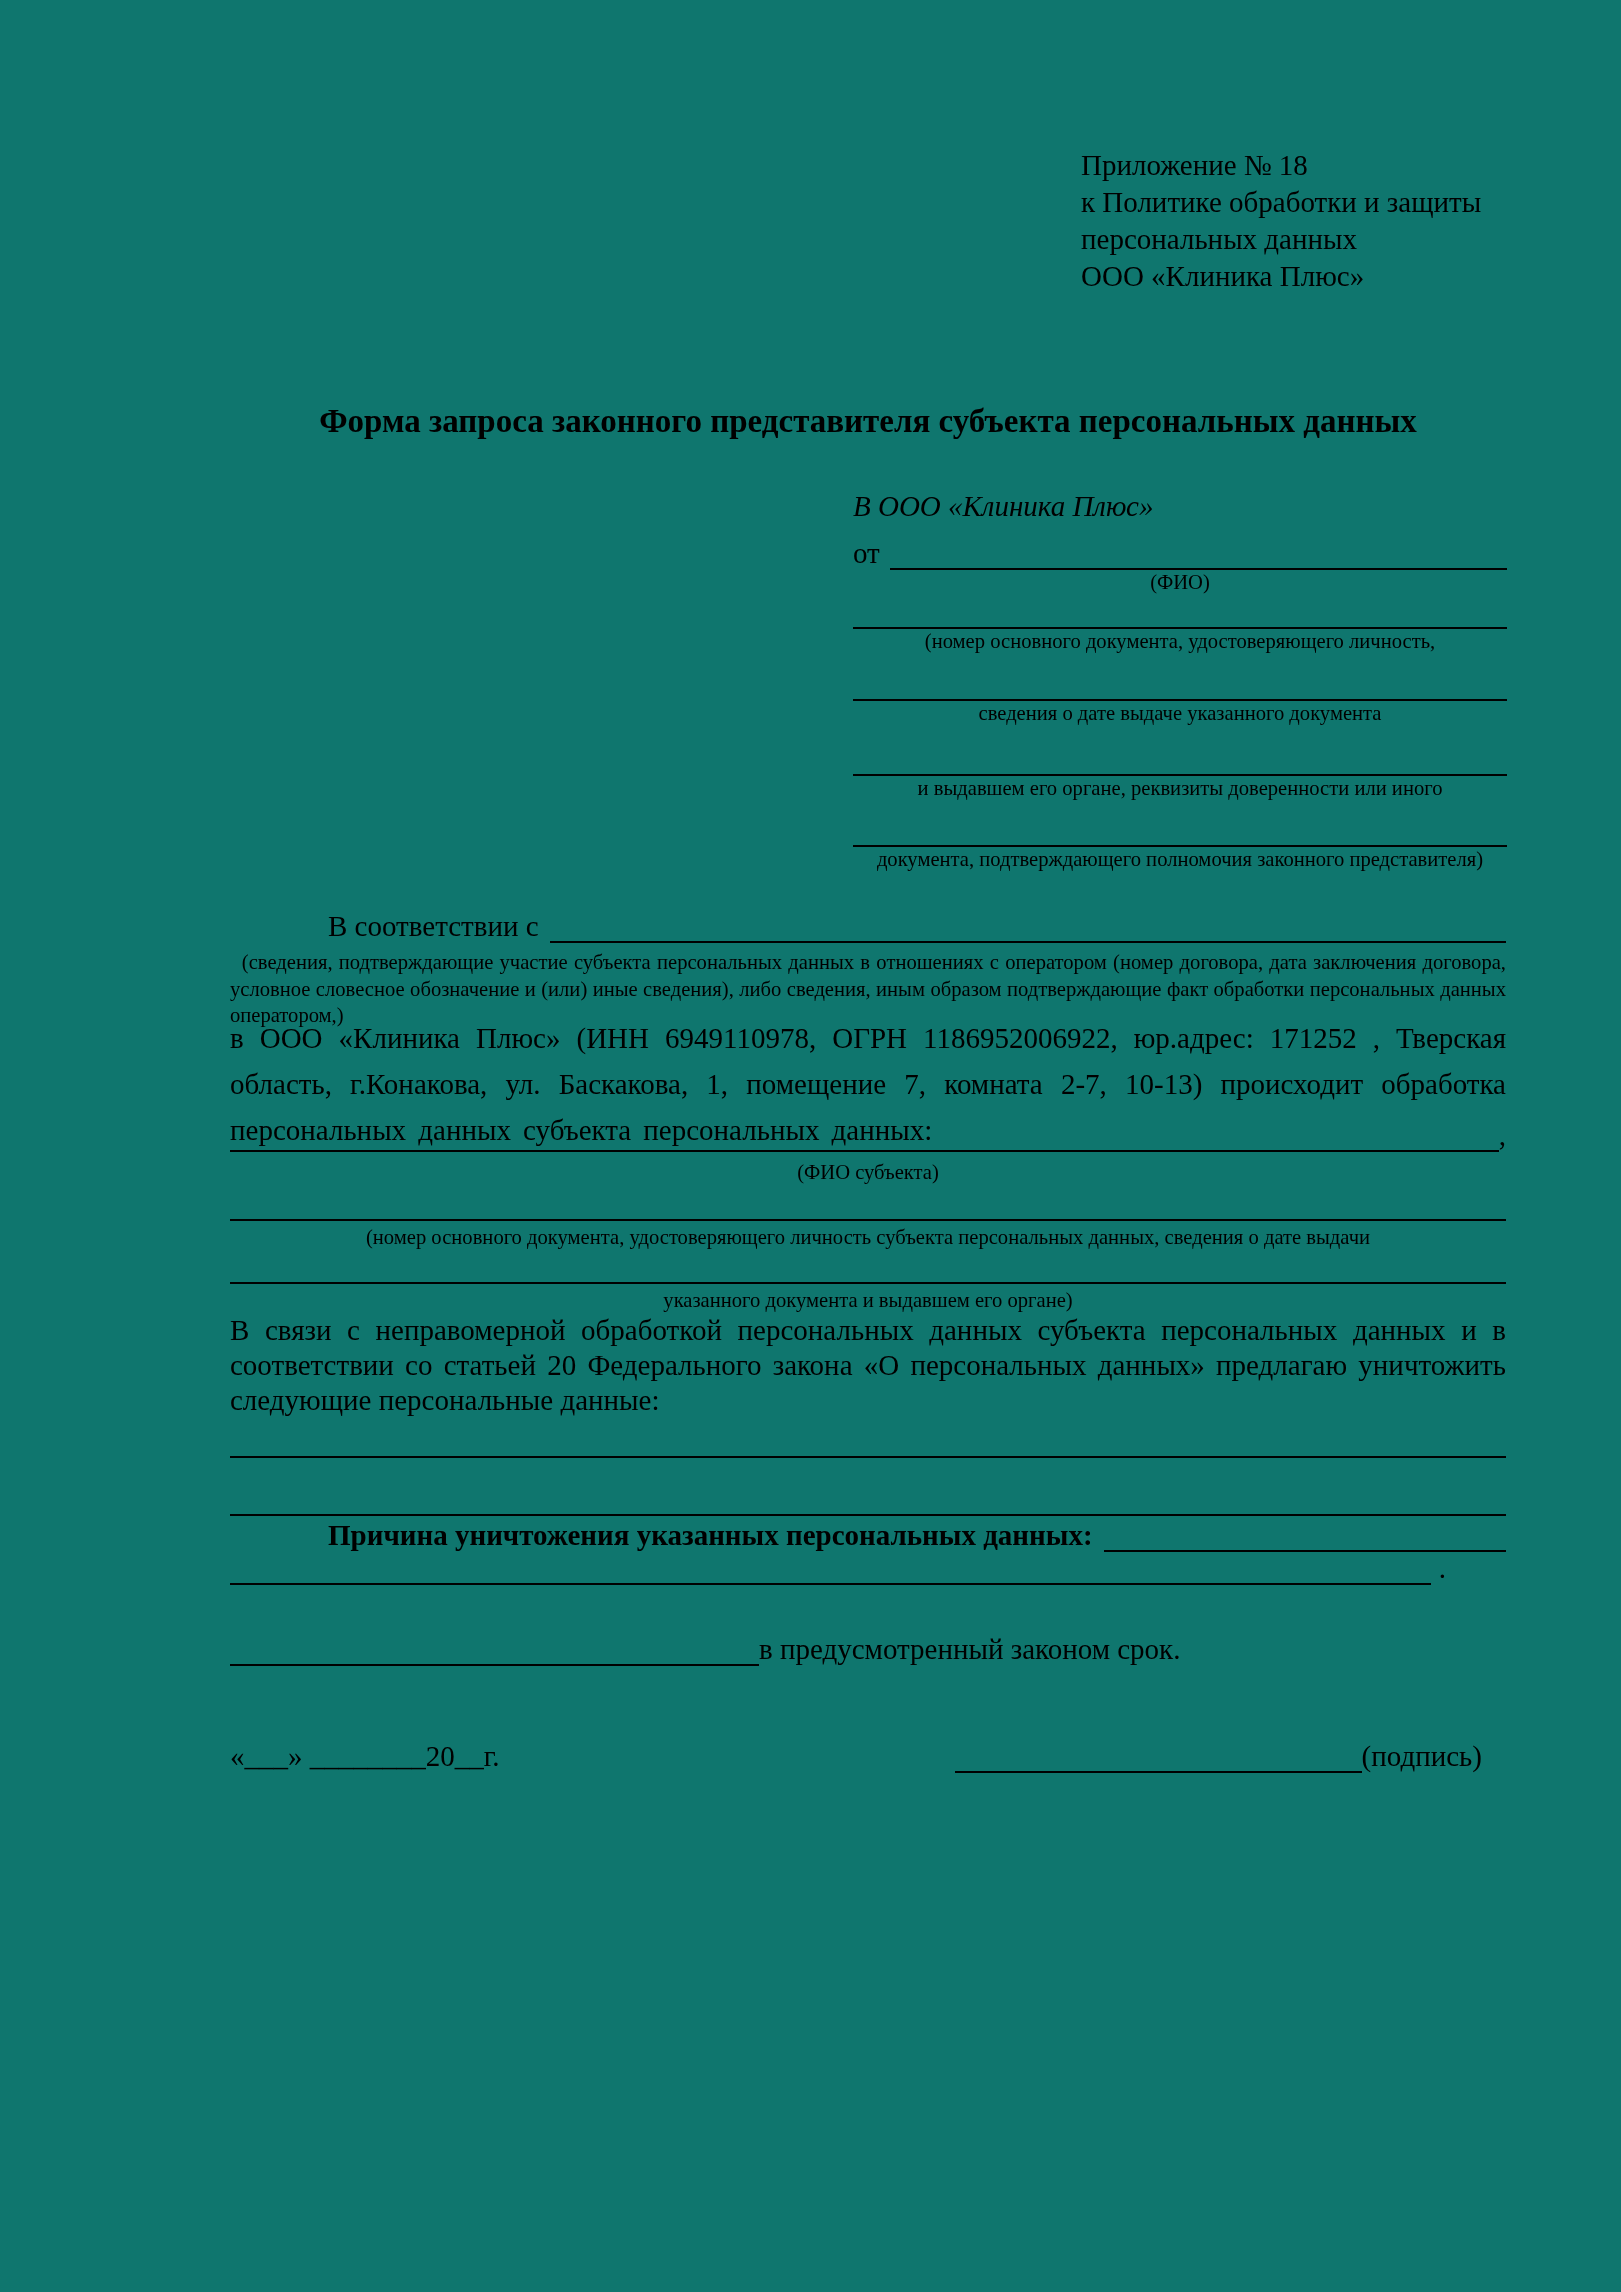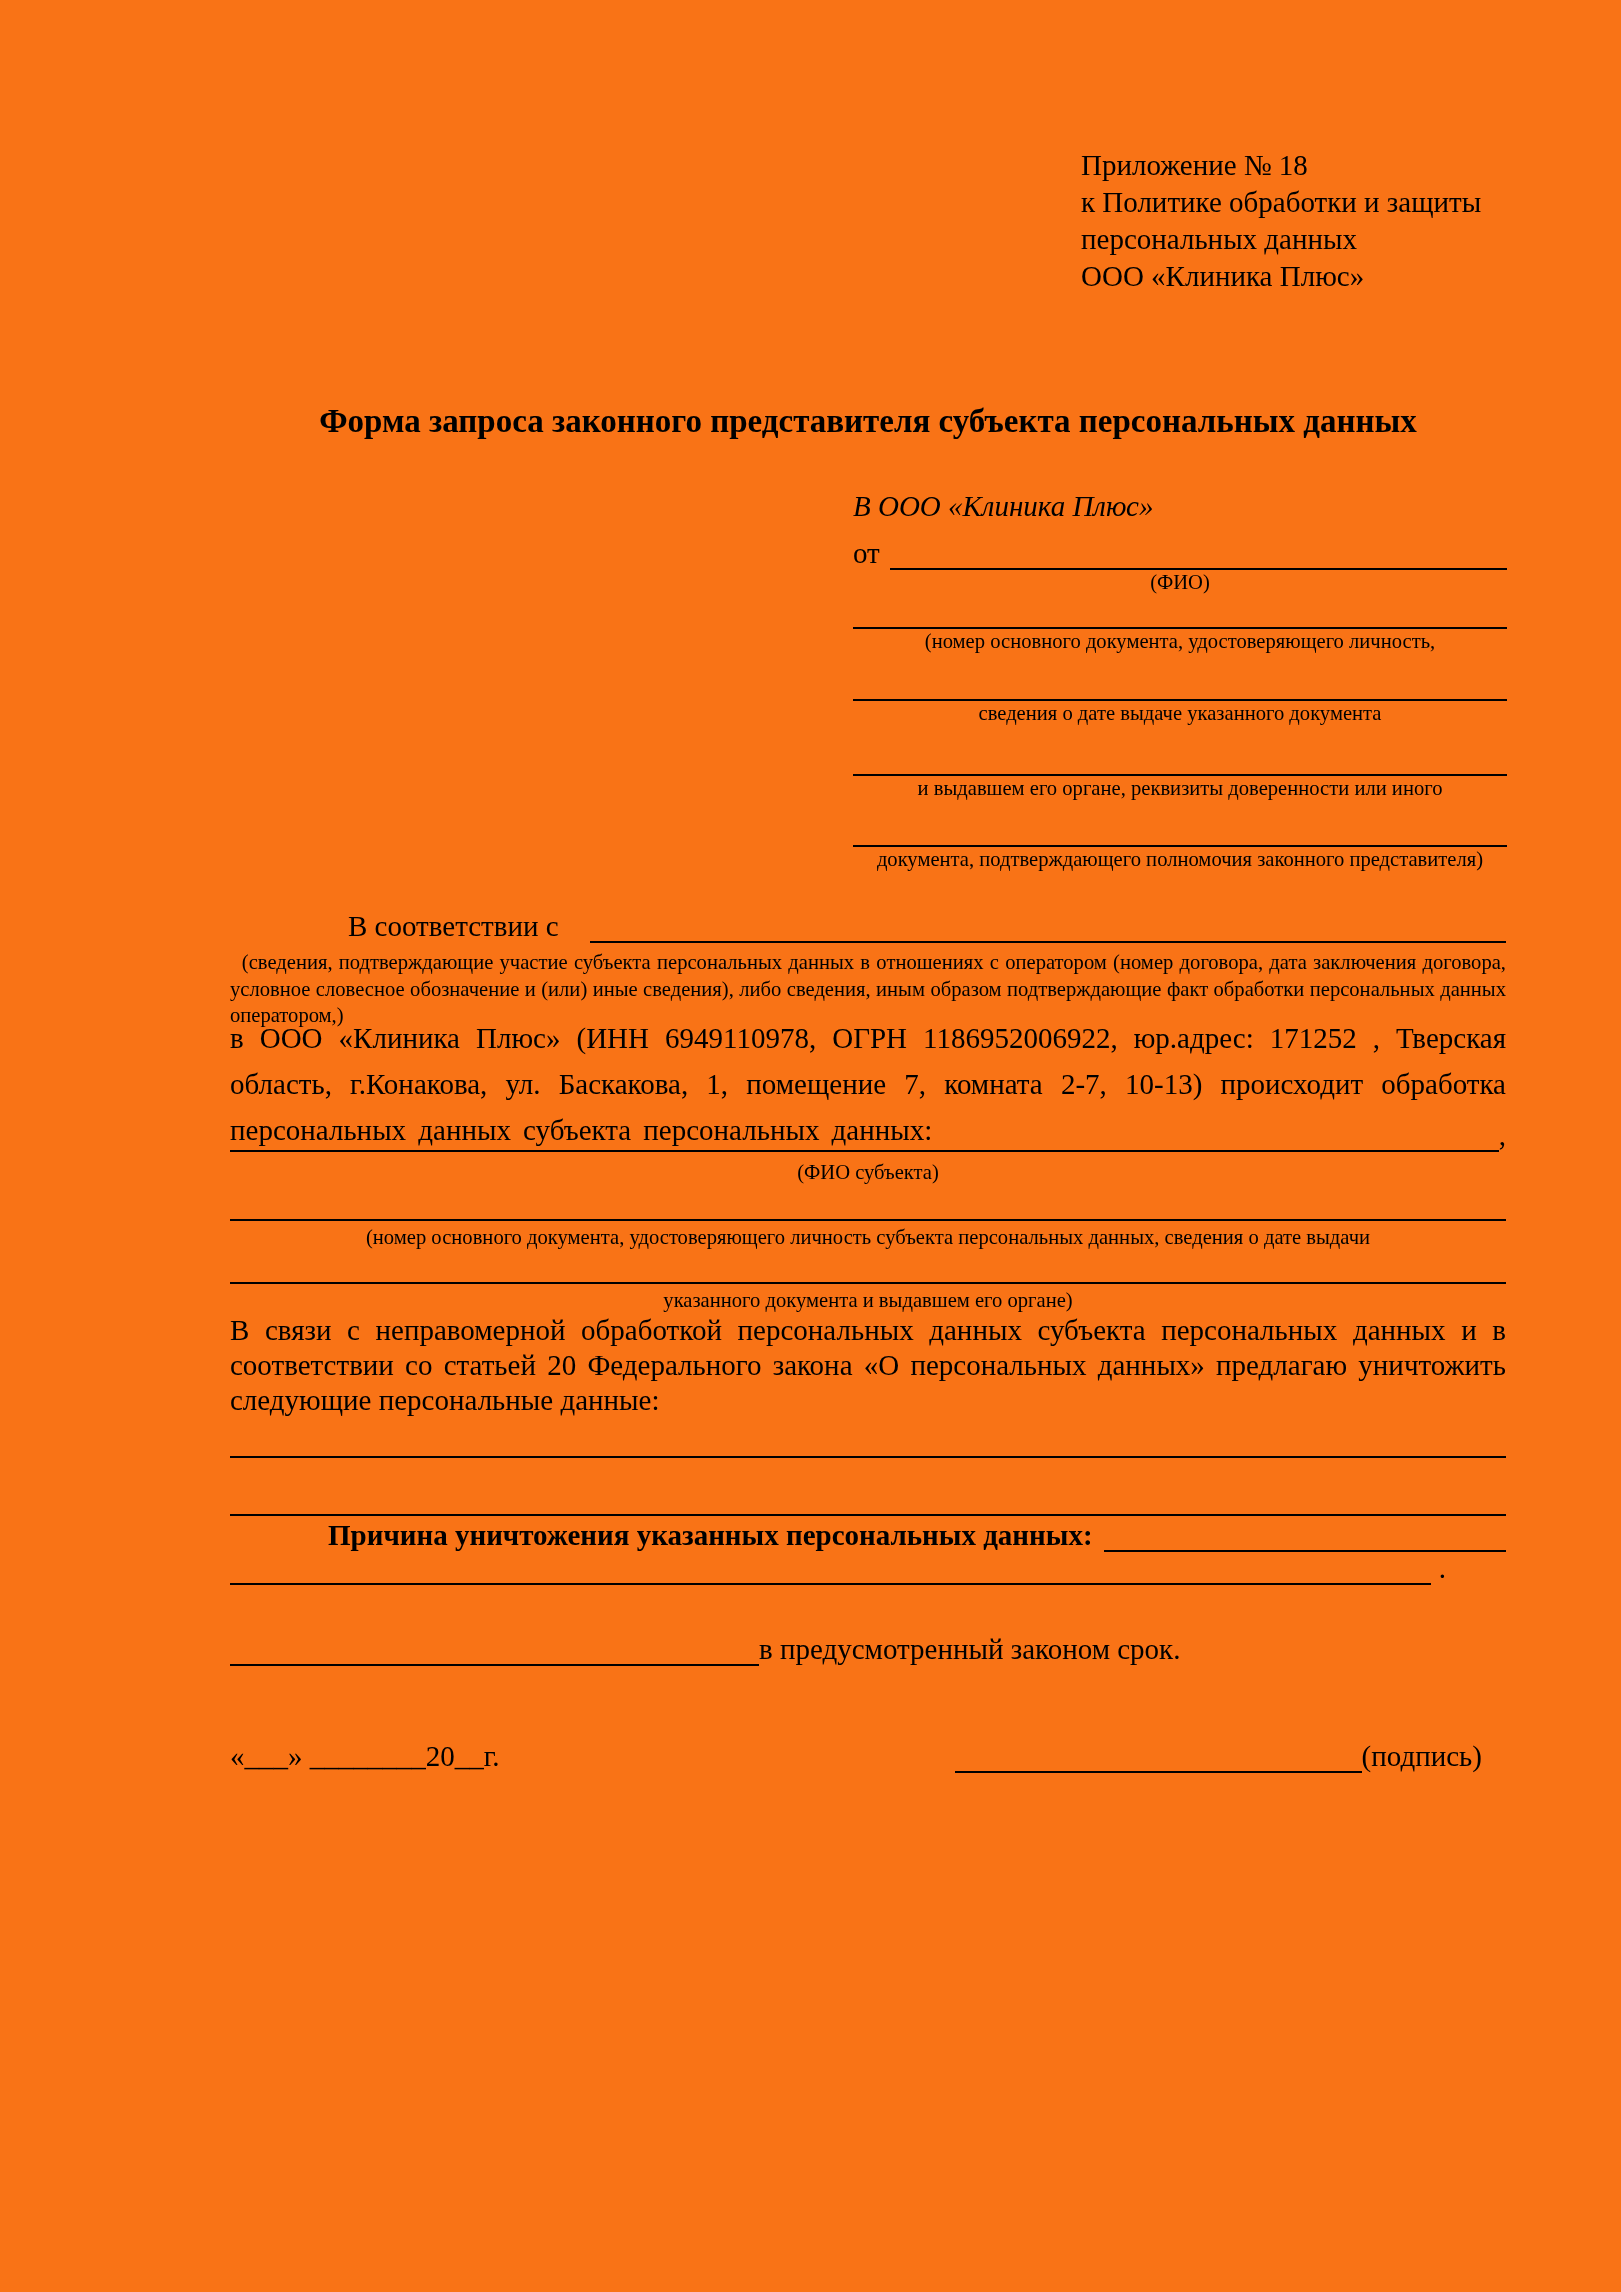--- a/index.html
+++ b/index.html
@@ -1,20 +1,20 @@
 <!DOCTYPE html>
 <html><head>
 <meta charset="utf-8">
 <style>
   html, body { margin: 0; padding: 0; background: #ffffff; }
   .page {
     position: relative;
     width: 1621px;
     height: 2293px;
-    background: #f97316;
+    background: #0f766e;
     color: #000000;
     font-family: "Liberation Serif", "DejaVu Serif", serif;
     overflow: hidden;
   }
   .abs { position: absolute; }
   .cap { font-size: 20.6px; line-height: 24.5px; text-align: center; white-space: nowrap; }
   .row { display: flex; align-items: flex-end; }
   .fill { flex: 1 1 auto; border-bottom: 2px solid #000; }
   .field-line { border-bottom: 2px solid #000; }
   .indent { display: inline-block; width: 98px; flex: 0 0 98px; }
@@ -26,21 +26,21 @@
 
   .addr { left: 853px; top: 487px; width: 654px; font-size: 29px; }
   .addr-org { line-height: 39px; font-style: italic; }
   .addr-from { height: 44px; }
   .addr-from .label { padding-right: 9.8px; }
   .f-row-1 { height: 32px; }
   .f-row-2 { height: 46px; }
   .f-row-3 { height: 48px; }
   .f-row-4 { height: 45px; }
 
-  .accordance-row { left: 230px; top: 902px; width: 1276px; height: 41px; font-size: 29px; gap: 20px; }
+  .accordance-row { left: 230px; top: 902px; width: 1276px; height: 41px; font-size: 29px; }
   .accordance-row .label { padding-right: 11.8px; white-space: nowrap; }
   .accordance-note { left: 230px; top: 949px; width: 1276px; font-size: 20.6px;
                      line-height: 26.5px; text-align: justify; text-indent: 11.8px; }
 
   .operator-par { left: 230px; top: 1015px; width: 1276px; font-size: 29px;
                   line-height: 46px; text-align: justify; word-spacing: 4.9px; }
 
   .comma-row { left: 230px; top: 1119px; width: 1276px; height: 33px; font-size: 29px; }
   .cap-subject { left: 230px; top: 1160px; width: 1276px; }
   .line-a { left: 230px; top: 1188px; width: 1276px; height: 31px; }

